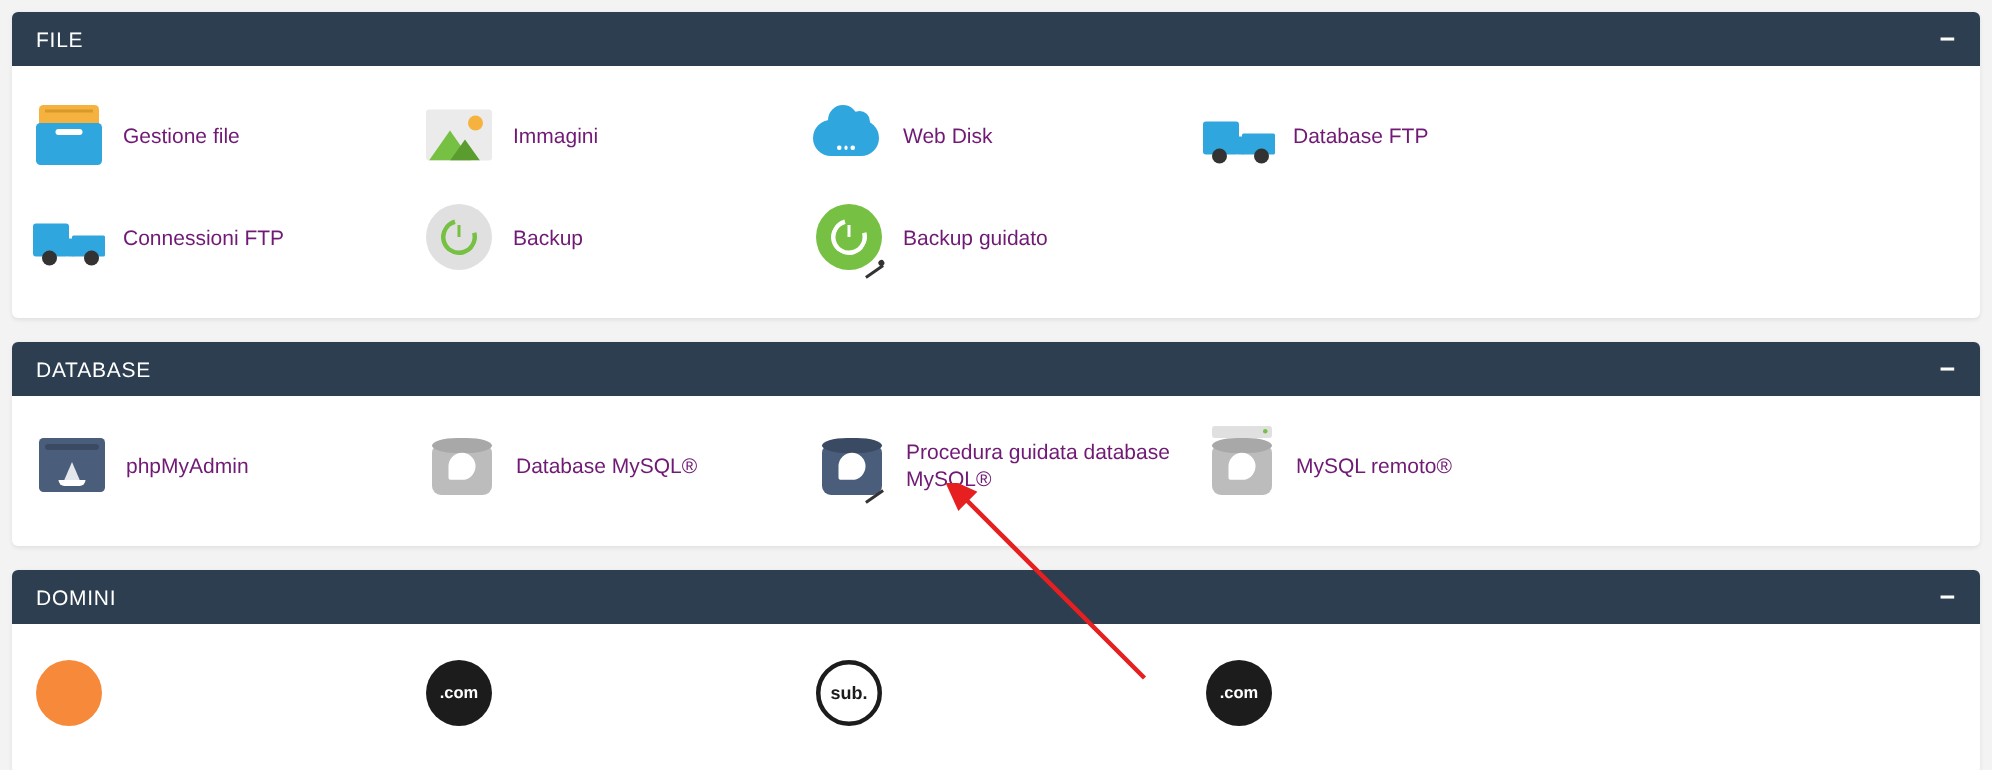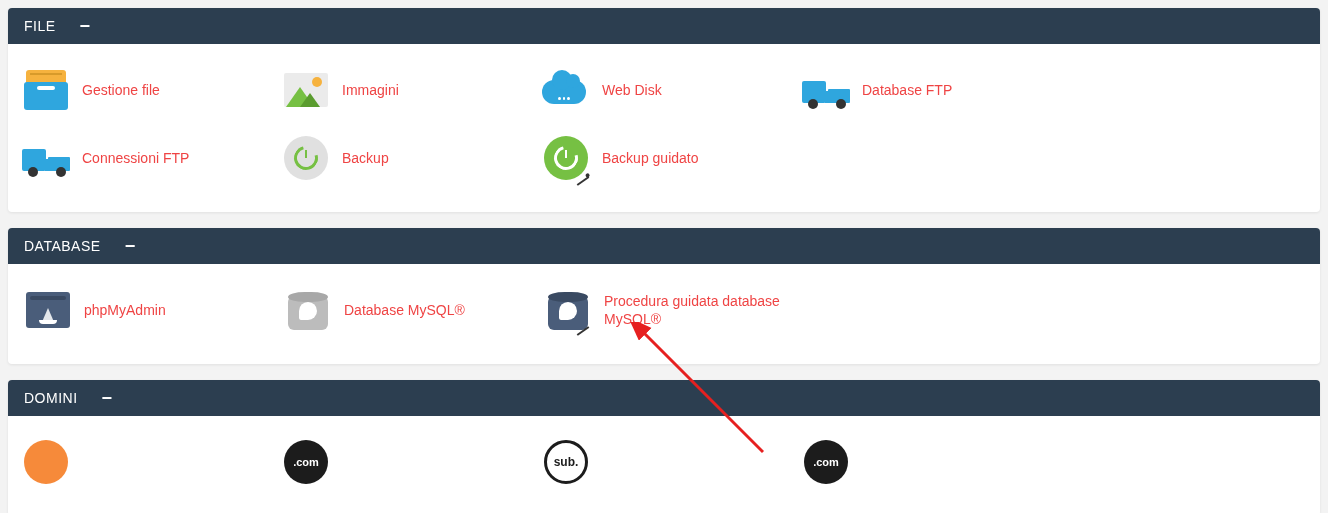--- a/index.html
+++ b/index.html
@@ -24,21 +24,21 @@
       overflow: visible;
     }
 
     .panel-header {
       background: #2c3e50;
       color: #fff;
       padding: 10px 16px;
       font-size: 14px;
       letter-spacing: 0.5px;
       display: flex;
-      justify-content: flex-start;
+      justify-content: space-between;
       align-items: center;
       cursor: pointer;
       border-radius: 4px 4px 0 0;
       gap: 24px;
     }
 
     .panel-header .collapse-icon {
       font-size: 18px;
       font-weight: bold;
       line-height: 14px;
@@ -65,21 +65,21 @@
       width: 48px;
       height: 48px;
       flex: 0 0 48px;
       display: flex;
       align-items: center;
       justify-content: center;
       margin-right: 12px;
     }
 
     .item .label {
-      color: #ef4444;
+      color: #701a75;
       line-height: 1.3;
     }
 
     
     .arrow {
       position: absolute;
       pointer-events: none;
     }
 
     
@@ -321,20 +321,30 @@
       <span class="icon-wrap">
         <span class="ico-db dark">
             <span class="cyl"></span>
             <span class="dolphin"></span>
             <span class="wand"></span>
           </span>
       </span>
       <span class="label">Procedura guidata database MySQL®</span>
     </a>
 
+    <a class="item">
+      <span class="icon-wrap">
+        <span class="ico-db">
+            <span class="server-small"></span>
+            <span class="cyl"></span>
+            <span class="dolphin"></span>
+          </span>
+      </span>
+      <span class="label">MySQL remoto®</span>
+    </a>
 
     <svg class="arrow" style="position:absolute; left:615px; top:58px;" width="160" height="140">
       <defs>
         <marker id="ah" markerWidth="10" markerHeight="10" refX="2" refY="3" orient="auto">
           <path d="M0,0 L0,6 L8,3 z" fill="#e62020"></path>
         </marker>
       </defs>
       <line x1="140" y1="130" x2="18" y2="8" stroke="#e62020" stroke-width="3" marker-end="url(#ah)"></line>
     </svg>
 

